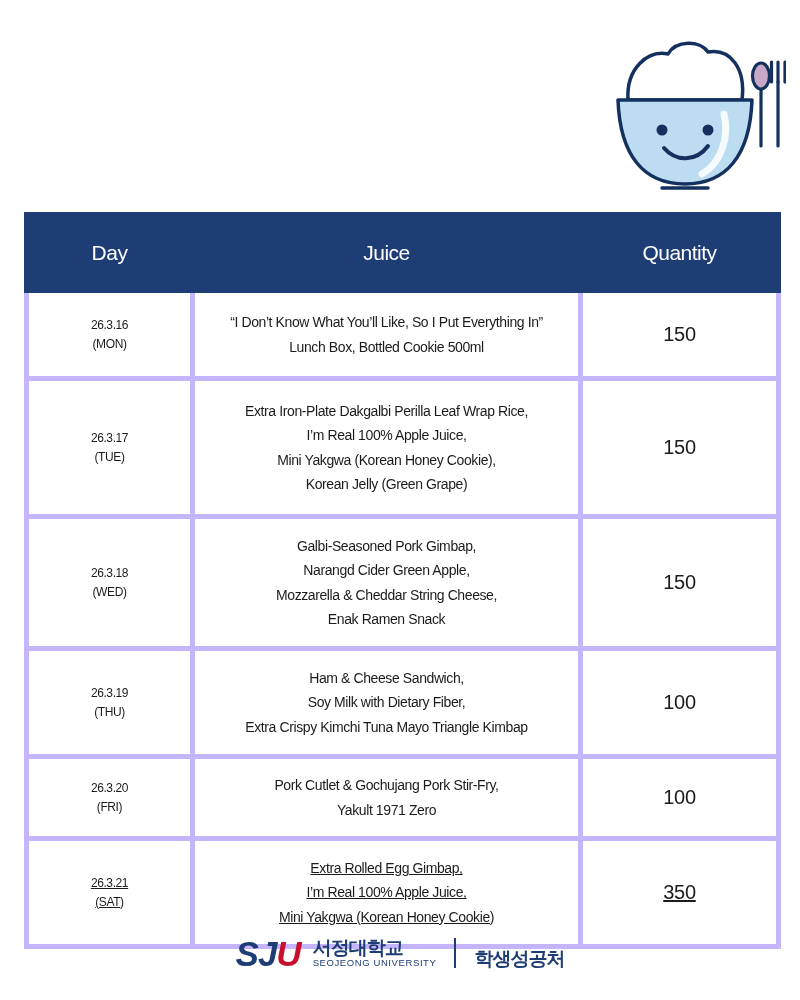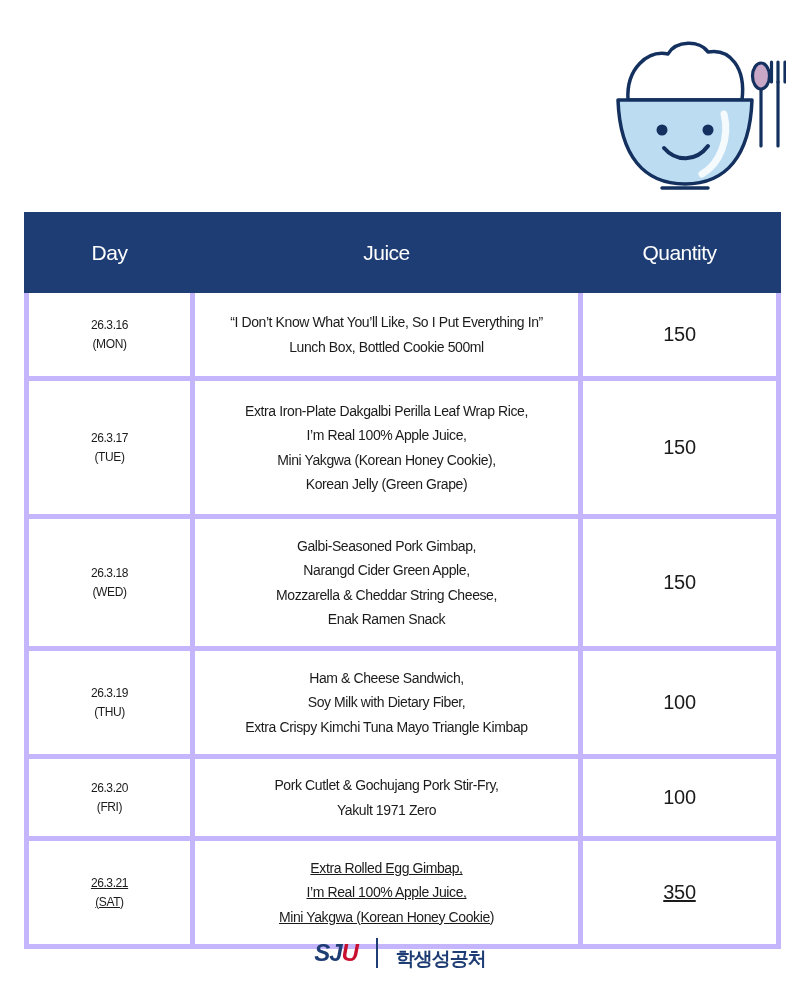--- a/index.html
+++ b/index.html
@@ -104,21 +104,21 @@
   .footer {
     position: absolute;
     left: 0; right: 0;
     bottom: 28px;
     display: flex;
     align-items: center;
     justify-content: center;
     gap: 12px;
   }
   .sju-mark {
-    font-size: 24px;
+    font-size: 35px;
     font-weight: bold;
     font-style: italic;
     color: #1e3d74;
     letter-spacing: -1px;
     line-height: 1;
   }
   .sju-mark .u { color: #c8102e; }
   .uni-names { line-height: 1.12; text-align: left; }
   .uni-ko {
     font-size: 19px; font-weight: bold; color: #1e3d74; letter-spacing: -1px;
@@ -257,15 +257,19 @@
         <div>Mini Yakgwa (Korean Honey Cookie)</div>
       </td>
       <td class="qty">350</td>
     </tr>
 
   </tbody>
 </table>
 
 <div class="footer">
   <div class="sju-mark"><span>S</span><span>J</span><span class="u">U</span></div>
+  <div class="uni-names">
+    <div class="uni-ko">서정대학교</div>
+    <div class="uni-en">SEOJEONG UNIVERSITY</div>
+  </div>
   <div class="divider-bar"></div>
   <div class="dept">학생성공처</div>
 </div>
 
 </body></html>

